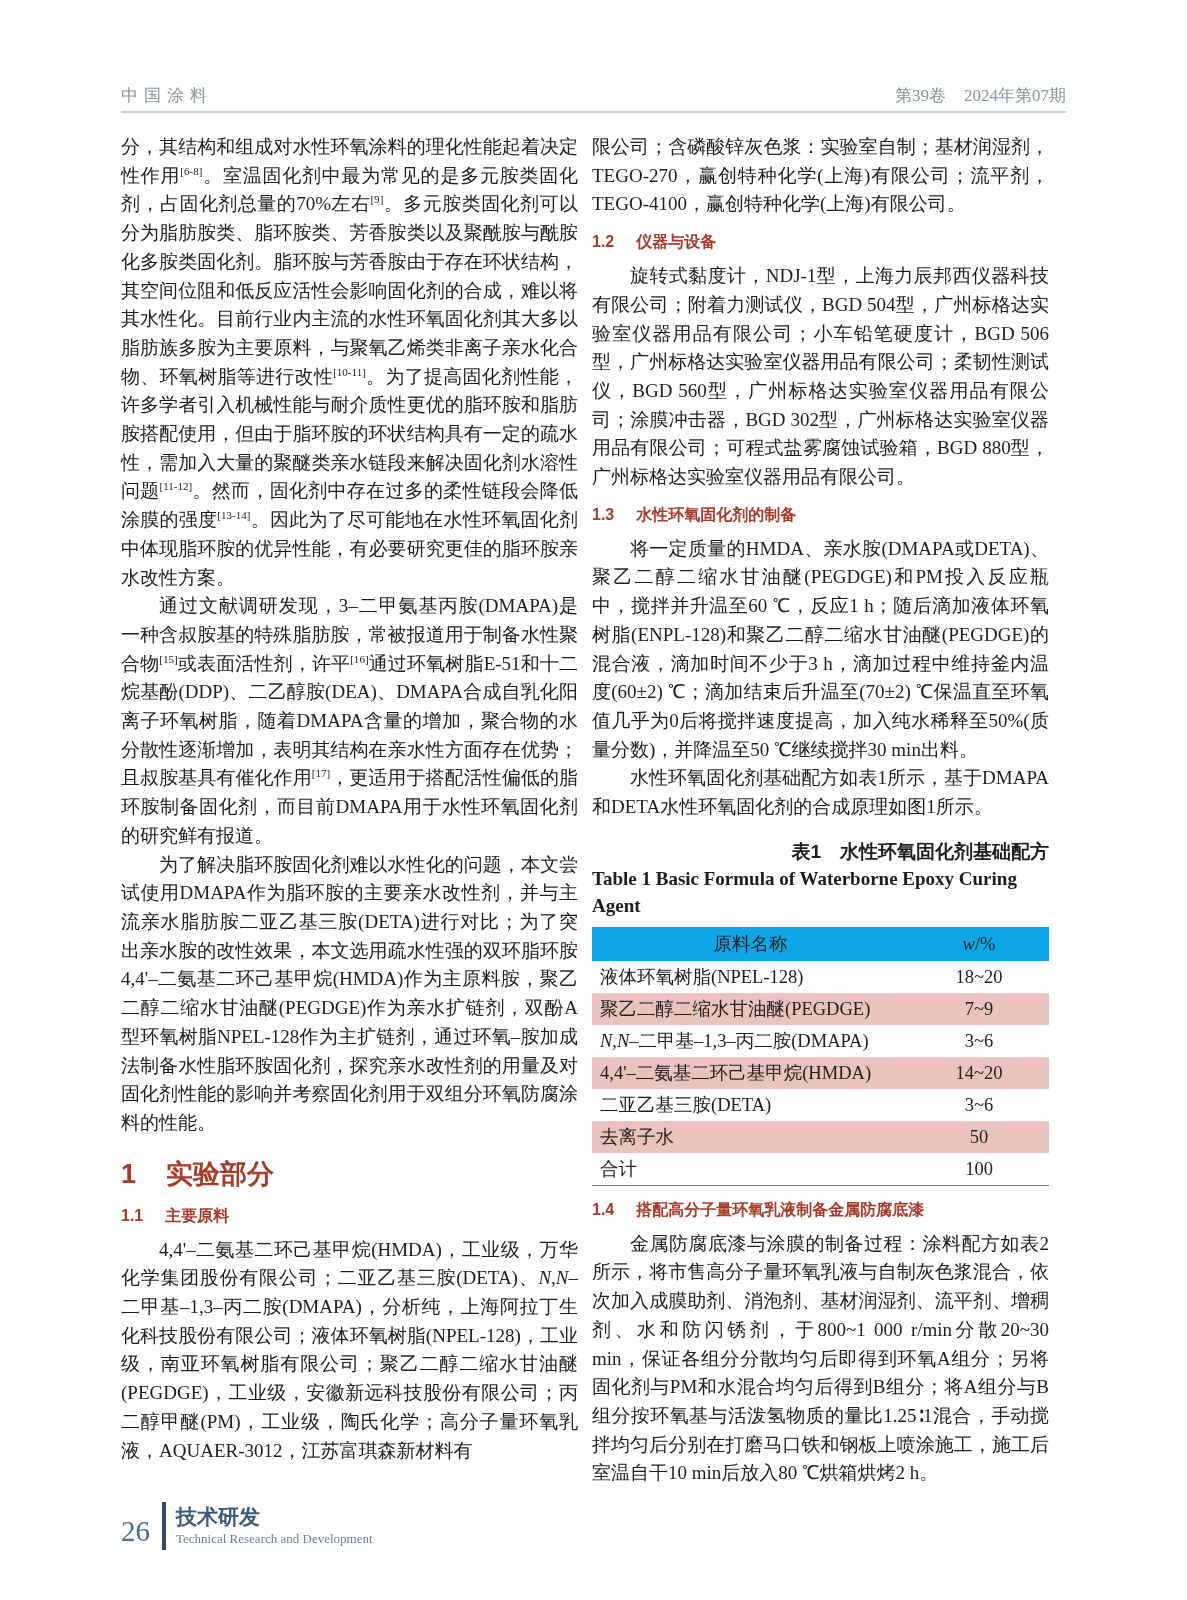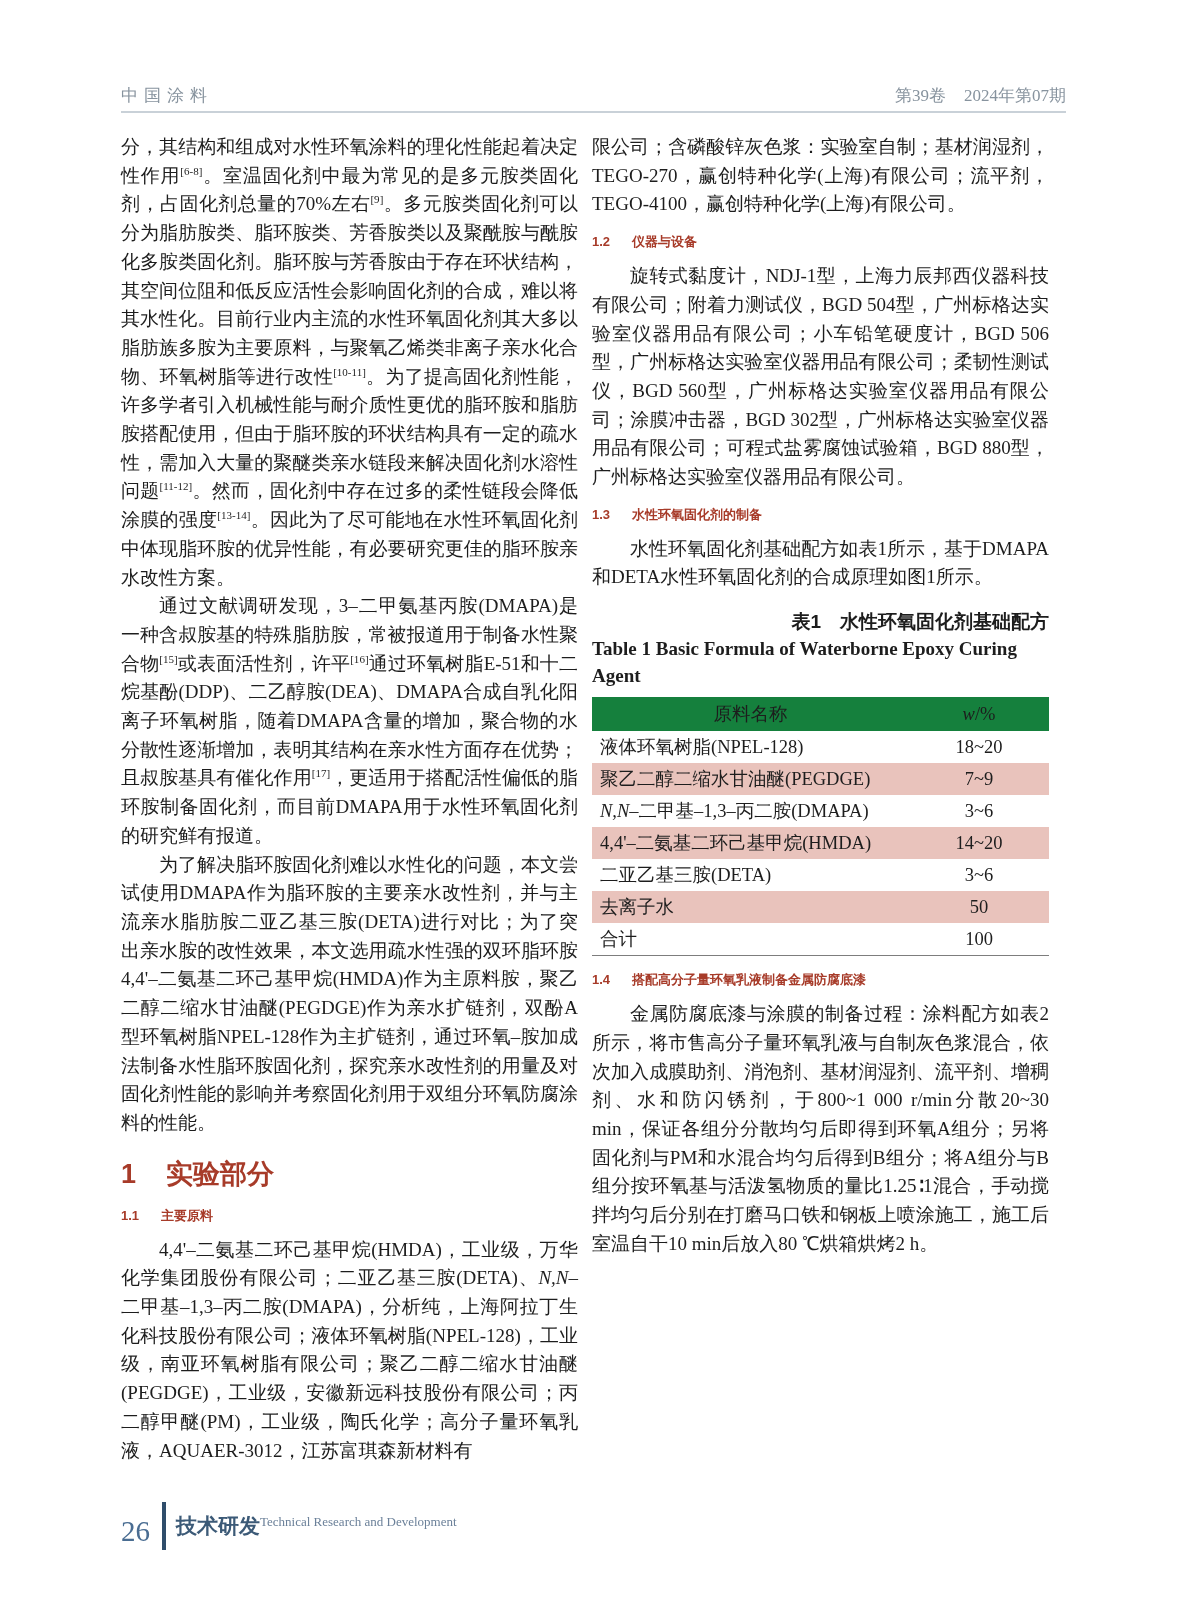--- a/index.html
+++ b/index.html
@@ -32,54 +32,54 @@
 
   
   .sec1 {
     font-family:"Liberation Sans", sans-serif;
     color:#a73b29; font-weight:bold; font-size:27px;
     margin:20px 0 12px 0; line-height:32px;
   }
   .sec1 .num { margin-right:30px; }
   .sec2 {
     font-family:"Liberation Sans", sans-serif;
-    color:#a73b29; font-weight:bold; font-size:13px;
+    color:#a73b29; font-weight:bold; font-size:16px;
     margin:9px 0 7px 0; line-height:27px;
   }
   .sec2 .num { margin-right:22px; }
 
   
   .tbl-caption-zh {
     font-family:"Liberation Sans", sans-serif;
     text-align:right; font-weight:bold; font-size:19px;
     margin-top:16px; line-height:27px;
   }
   .tbl-caption-en {
     text-align:left; font-weight:bold; font-size:19px;
     line-height:27px; margin-bottom:8px;
   }
   table.formula { width:100%; border-collapse:collapse; font-size:18.5px; line-height:22px; }
   table.formula th {
-    background:#15803d; font-weight:normal; padding:6px 4px; text-align:center;
+    background:#0ea5e9; font-weight:normal; padding:6px 4px; text-align:center;
   }
   table.formula td { padding:5px 4px; }
   table.formula td.name { text-align:left; padding-left:8px; }
   table.formula td.val, table.formula th.val { width:132px; text-align:center; }
   table.formula tbody tr:nth-child(even) { background:#e9c3bc; }
   table.formula tbody tr:last-child td { border-bottom:1.5px solid #7d7d7d; }
   .tbl-wrap { margin-bottom:10px; }
 
   
   .footer {
     position:absolute; left:121px; bottom:50px;
     display:flex; align-items:center;
   }
   .footer .page-num { font-size:29px; color:#4a6d92; margin-right:12px; line-height:1; padding-top:10px; }
   .footer .bar { width:4px; height:48px; background:#2f4d6b; margin-right:10px; }
-  .footer .labels { display:flex; flex-direction:row; justify-content:center; }
+  .footer .labels { display:flex; flex-direction:column; justify-content:center; }
   .footer .zh {
     font-family:"Liberation Sans", sans-serif;
     font-size:21px; font-weight:bold; color:#3c5a77; line-height:26px;
   }
   .footer .en { font-size:13px; color:#6b8099; line-height:18px; }
 </style>
 </head>
 <body>
 
 <div class="page">
@@ -110,20 +110,21 @@
       <p>限公司；含磷酸锌灰色浆：实验室自制；基材润湿剂，TEGO-270，赢创特种化学(上海)有限公司；流平剂，TEGO-4100，赢创特种化学(上海)有限公司。</p>
 
       <div class="sec2">
         <span class="num">1.2</span><span>仪器与设备</span>
       </div>
       <p class="indent">旋转式黏度计，NDJ-1型，上海力辰邦西仪器科技有限公司；附着力测试仪，BGD 504型，广州标格达实验室仪器用品有限公司；小车铅笔硬度计，BGD 506型，广州标格达实验室仪器用品有限公司；柔韧性测试仪，BGD 560型，广州标格达实验室仪器用品有限公司；涂膜冲击器，BGD 302型，广州标格达实验室仪器用品有限公司；可程式盐雾腐蚀试验箱，BGD 880型，广州标格达实验室仪器用品有限公司。</p>
 
       <div class="sec2">
         <span class="num">1.3</span><span>水性环氧固化剂的制备</span>
       </div>
+      <p class="indent">将一定质量的HMDA、亲水胺(DMAPA或DETA)、聚乙二醇二缩水甘油醚(PEGDGE)和PM投入反应瓶中，搅拌并升温至60 ℃，反应1 h；随后滴加液体环氧树脂(ENPL-128)和聚乙二醇二缩水甘油醚(PEGDGE)的混合液，滴加时间不少于3 h，滴加过程中维持釜内温度(60±2) ℃；滴加结束后升温至(70±2) ℃保温直至环氧值几乎为0后将搅拌速度提高，加入纯水稀释至50%(质量分数)，并降温至50 ℃继续搅拌30 min出料。</p>
       <p class="indent">水性环氧固化剂基础配方如表1所示，基于DMAPA和DETA水性环氧固化剂的合成原理如图1所示。</p>
 
       <div class="tbl-wrap">
         <div class="tbl-caption-zh">表1　水性环氧固化剂基础配方</div>
         <div class="tbl-caption-en">Table 1  Basic Formula of Waterborne Epoxy Curing Agent</div>
         <table class="formula">
           <thead>
             <tr>
               <th class="name">原料名称</th>
               <th class="val"><i>w</i>/%</th>

